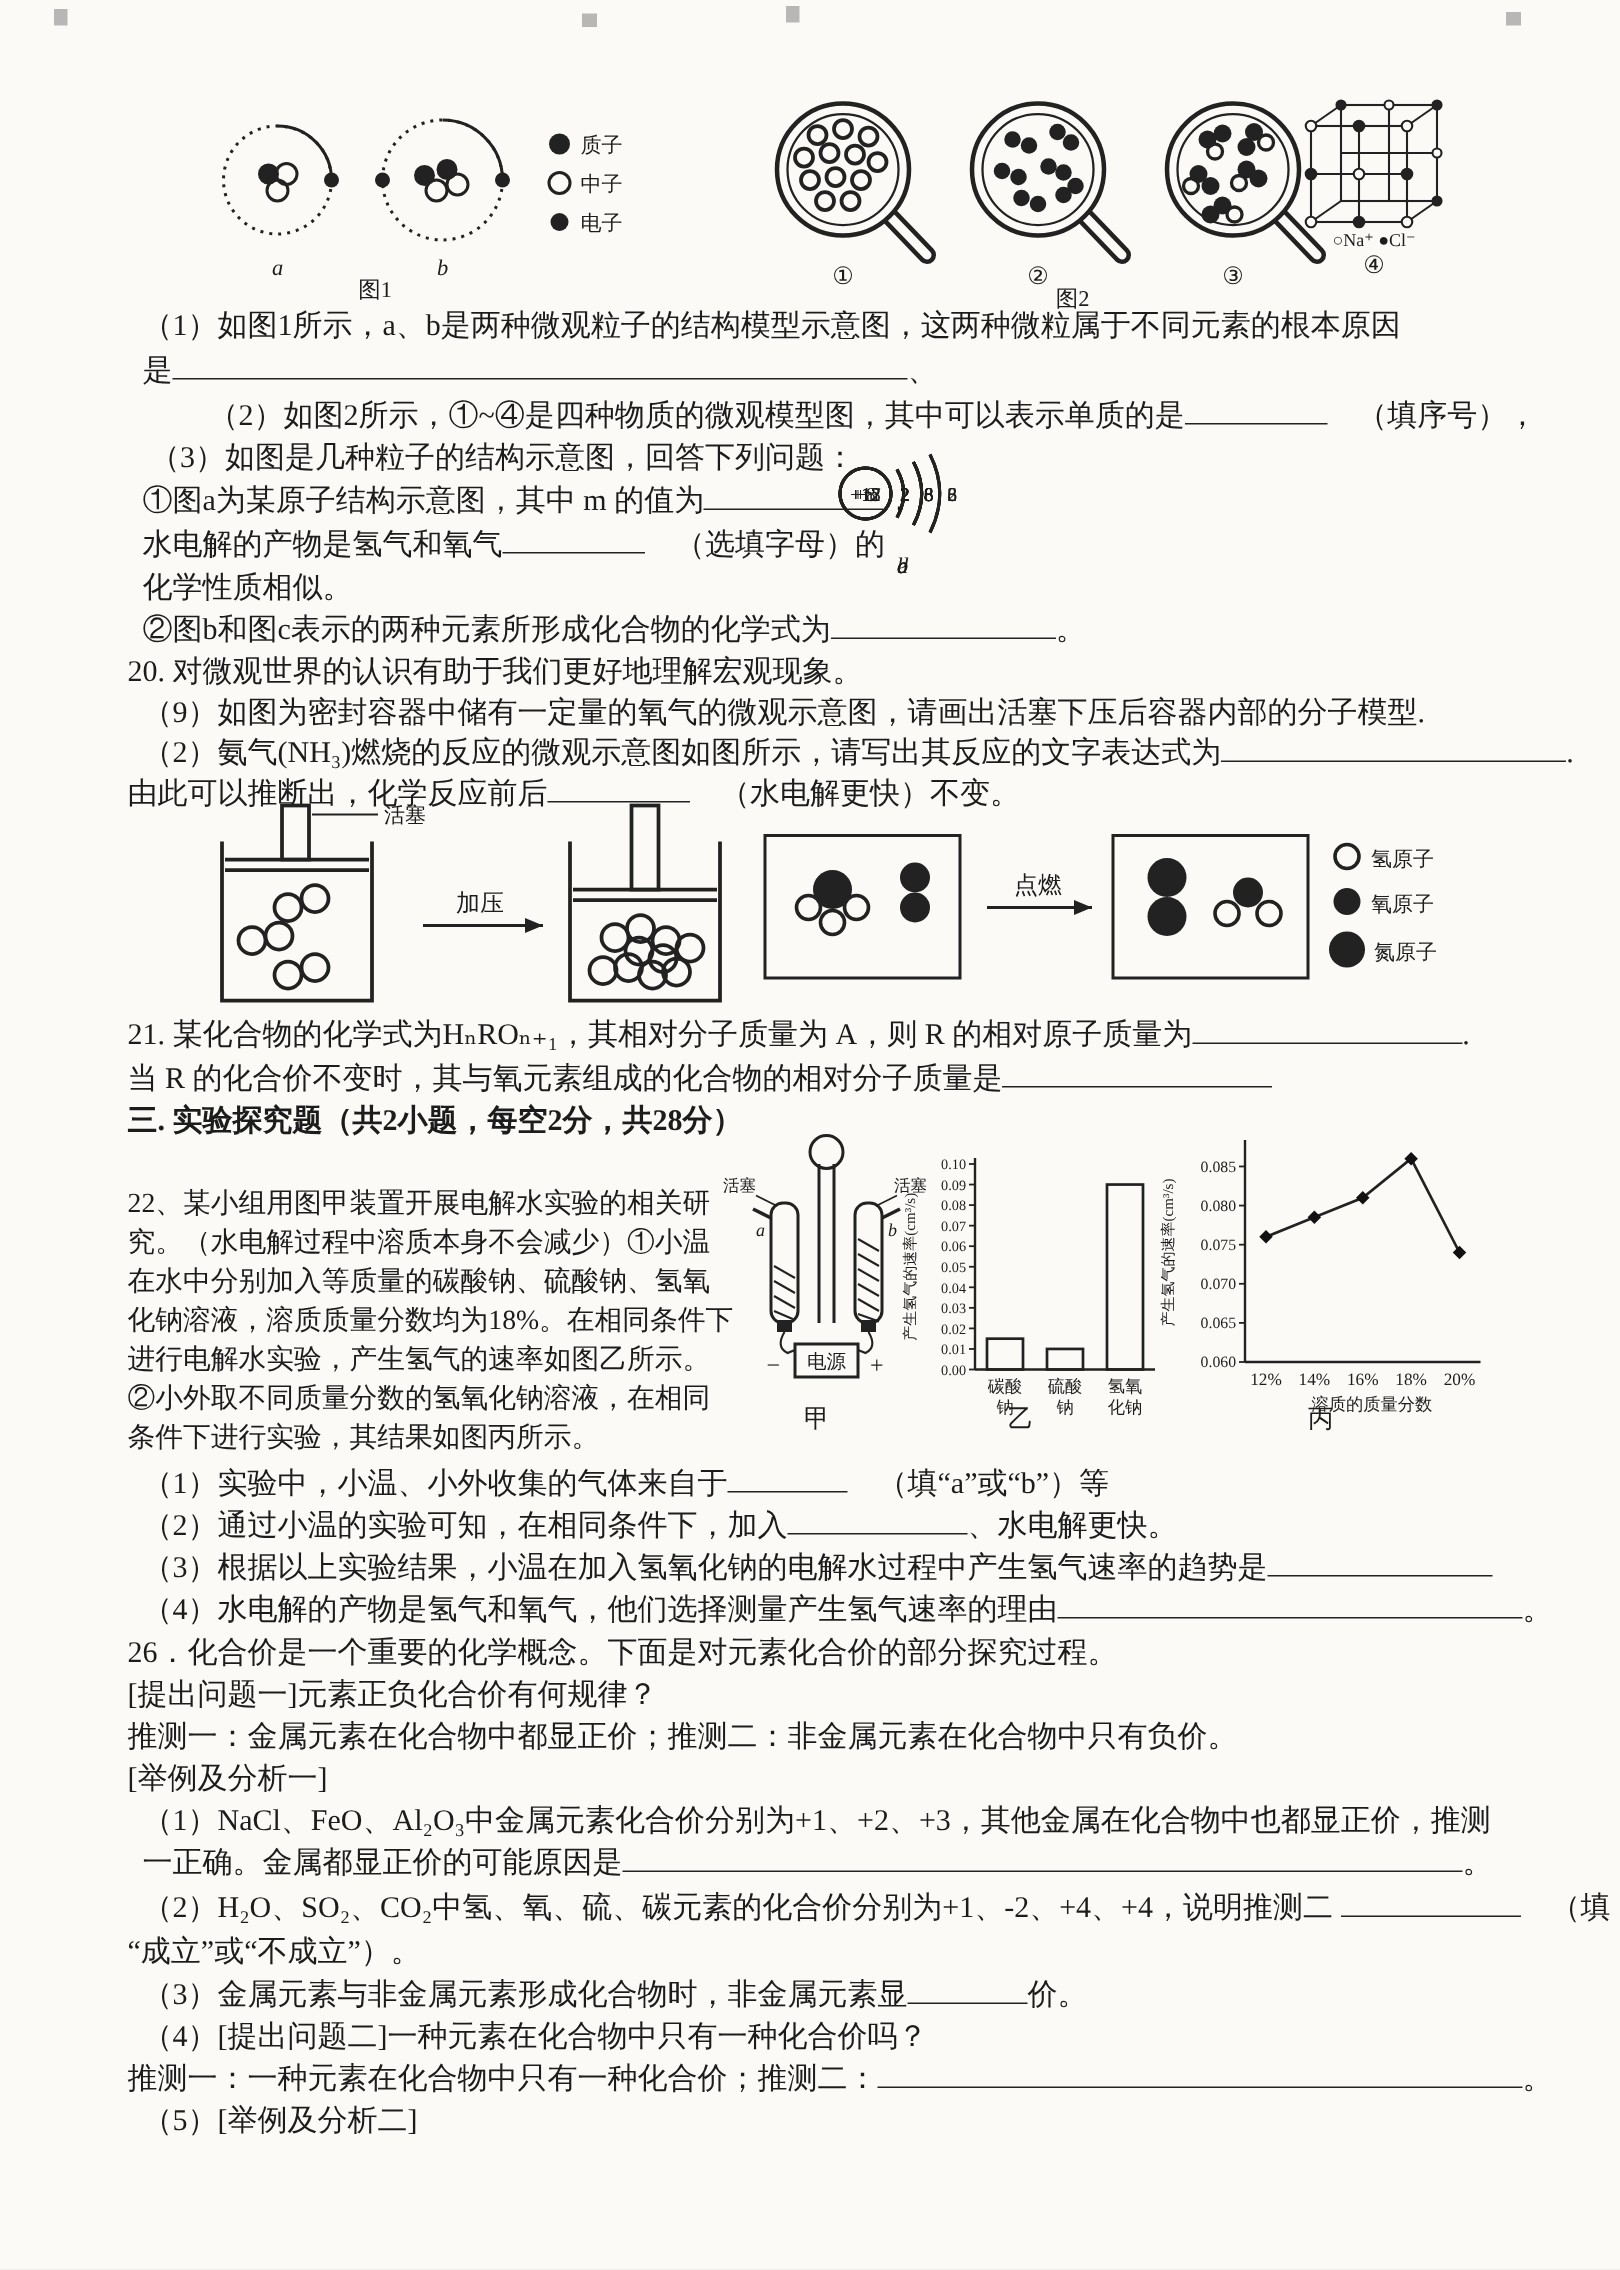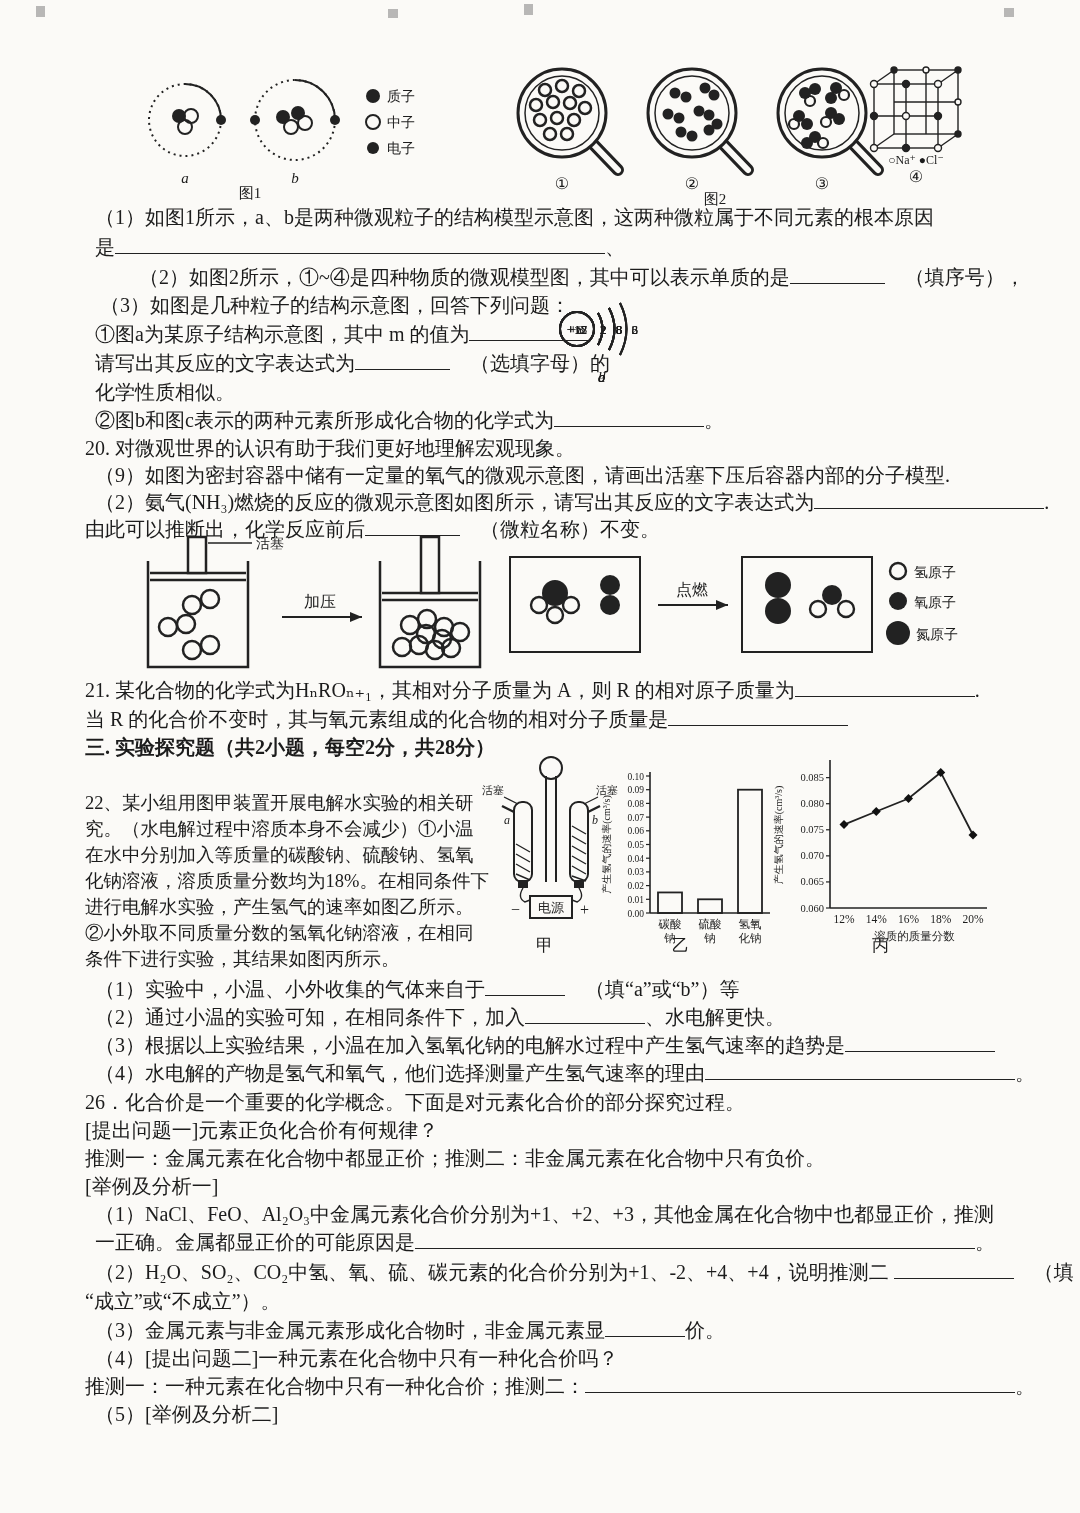--- a/index.html
+++ b/index.html
@@ -210,34 +210,34 @@
       <path d="M 53 16 Q 64 37 53 58" fill="none" stroke="#222" stroke-width="2"></path>
       <text x="44" y="42" font-size="13" letter-spacing="3">2 8</text>
       <text x="42" y="90" font-size="15" font-style="italic">e</text>
     </svg>
   </div>
 
   <div class="t" style="left:95px;top:320px;">
     <span>①图a为某原子结构示意图，其中 m 的值为</span><span class="blank b120"></span><span>，</span>
   </div>
   <div class="t" style="left:95px;top:349px;">
-    <span>请写出其反应的文字表达式为</span><span class="blank b95"></span>　<span>（选填字母）的</span>
+    <span>水电解的产物是氢气和氧气</span><span class="blank b95"></span>　<span>（选填字母）的</span>
   </div>
   <div class="t" style="left:95px;top:378px;">化学性质相似。</div>
   <div class="t" style="left:95px;top:406px;">
     <span>②图b和图c表示的两种元素所形成化合物的化学式为</span><span class="blank b150"></span><span>。</span>
   </div>
 
   <div class="t" style="left:85px;top:434px;">20. 对微观世界的认识有助于我们更好地理解宏观现象。</div>
   <div class="t" style="left:95px;top:461px;">（9）如图为密封容器中储有一定量的氧气的微观示意图，请画出活塞下压后容器内部的分子模型.</div>
   <div class="t" style="left:95px;top:488px;">
     <span>（2）氨气(NH₃)燃烧的反应的微观示意图如图所示，请写出其反应的文字表达式为</span><span class="blank b230"></span><span>.</span>
   </div>
   <div class="t" style="left:85px;top:515px;">
-    <span>由此可以推断出，化学反应前后</span><span class="blank b95"></span>　<span>（微粒名称）不变。</span>
+    <span>由此可以推断出，化学反应前后</span><span class="blank b95"></span>　<span>（水电解更快）不变。</span>
   </div>
 
   <svg style="left:130px;top:535px;" width="855" height="140" viewBox="0 0 855 140">
     <g fill="none" stroke="#222" stroke-width="2.5">
       <path d="M18,26 L18,132 L118,132 L118,26"></path>
       <line x1="20" y1="38" x2="116" y2="38"></line>
         <line x1="20" y1="45" x2="116" y2="45"></line>
       <rect x="58" y="2" width="18" height="36" fill="#fbfaf7"></rect>
       <line x1="78" y1="8" x2="122" y2="8" stroke-width="1.4"></line>
       <circle cx="62" cy="70" r="9"></circle>

